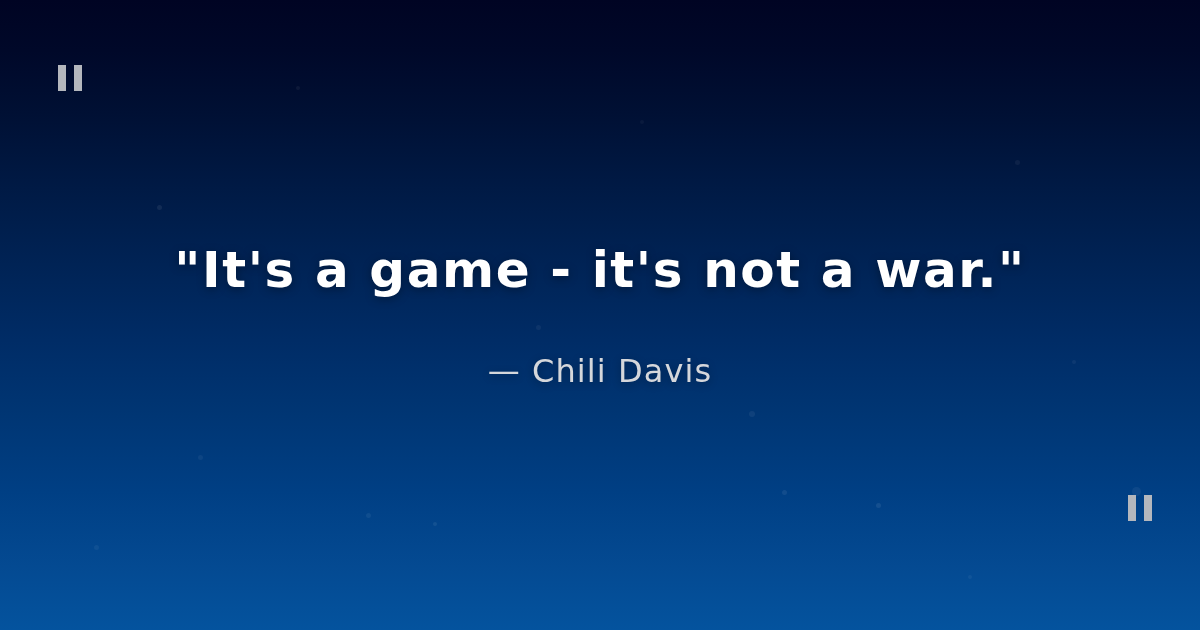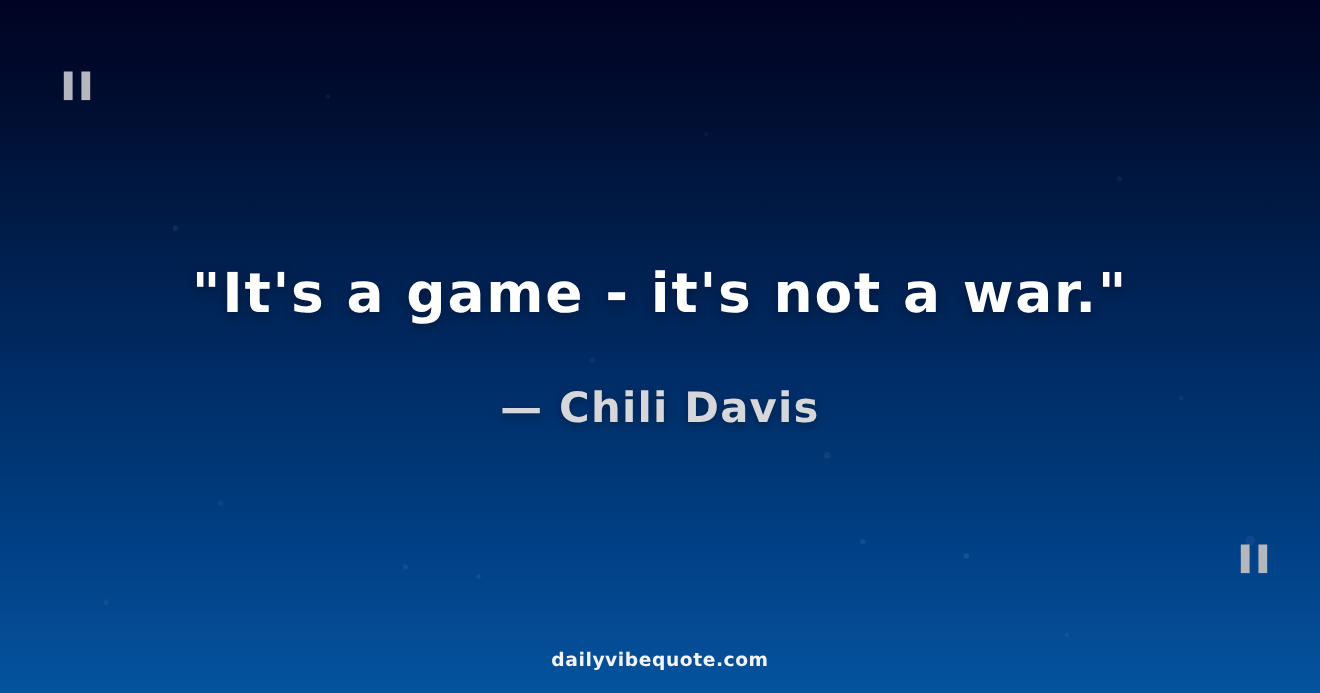--- a/index.html
+++ b/index.html
@@ -81,22 +81,22 @@
     font-weight: bold;
     letter-spacing: 1.6px;
     line-height: 1.18;
     margin: 0;
     text-shadow: 0 2px 10px rgba(0, 0, 0, 0.35);
   }
 
   #quote-author {
     margin-top: 52px;
     color: #d5d7db;
-    font-size: 38px;
-    font-weight: bold;
+    font-size: 32px;
+    font-weight: normal;
     letter-spacing: 1.1px;
     text-shadow: 0 2px 8px rgba(0, 0, 0, 0.3);
   }
 
   #site-footer {
     position: absolute;
     left: 0;
     bottom: 20px;
     width: 1200px;
     text-align: center;
@@ -137,15 +137,14 @@
   <div class="bars" id="mark-bottom-right">
     <span class="bar"></span>
     <span class="bar"></span>
   </div>
 
   <div id="content">
     <div id="quote-text">"It's a game - it's not a war."</div>
     <div id="quote-author">— Chili Davis</div>
   </div>
 
-  <div id="site-footer">dailyvibequote.com</div>
 
 </div>
 
 </body></html>

